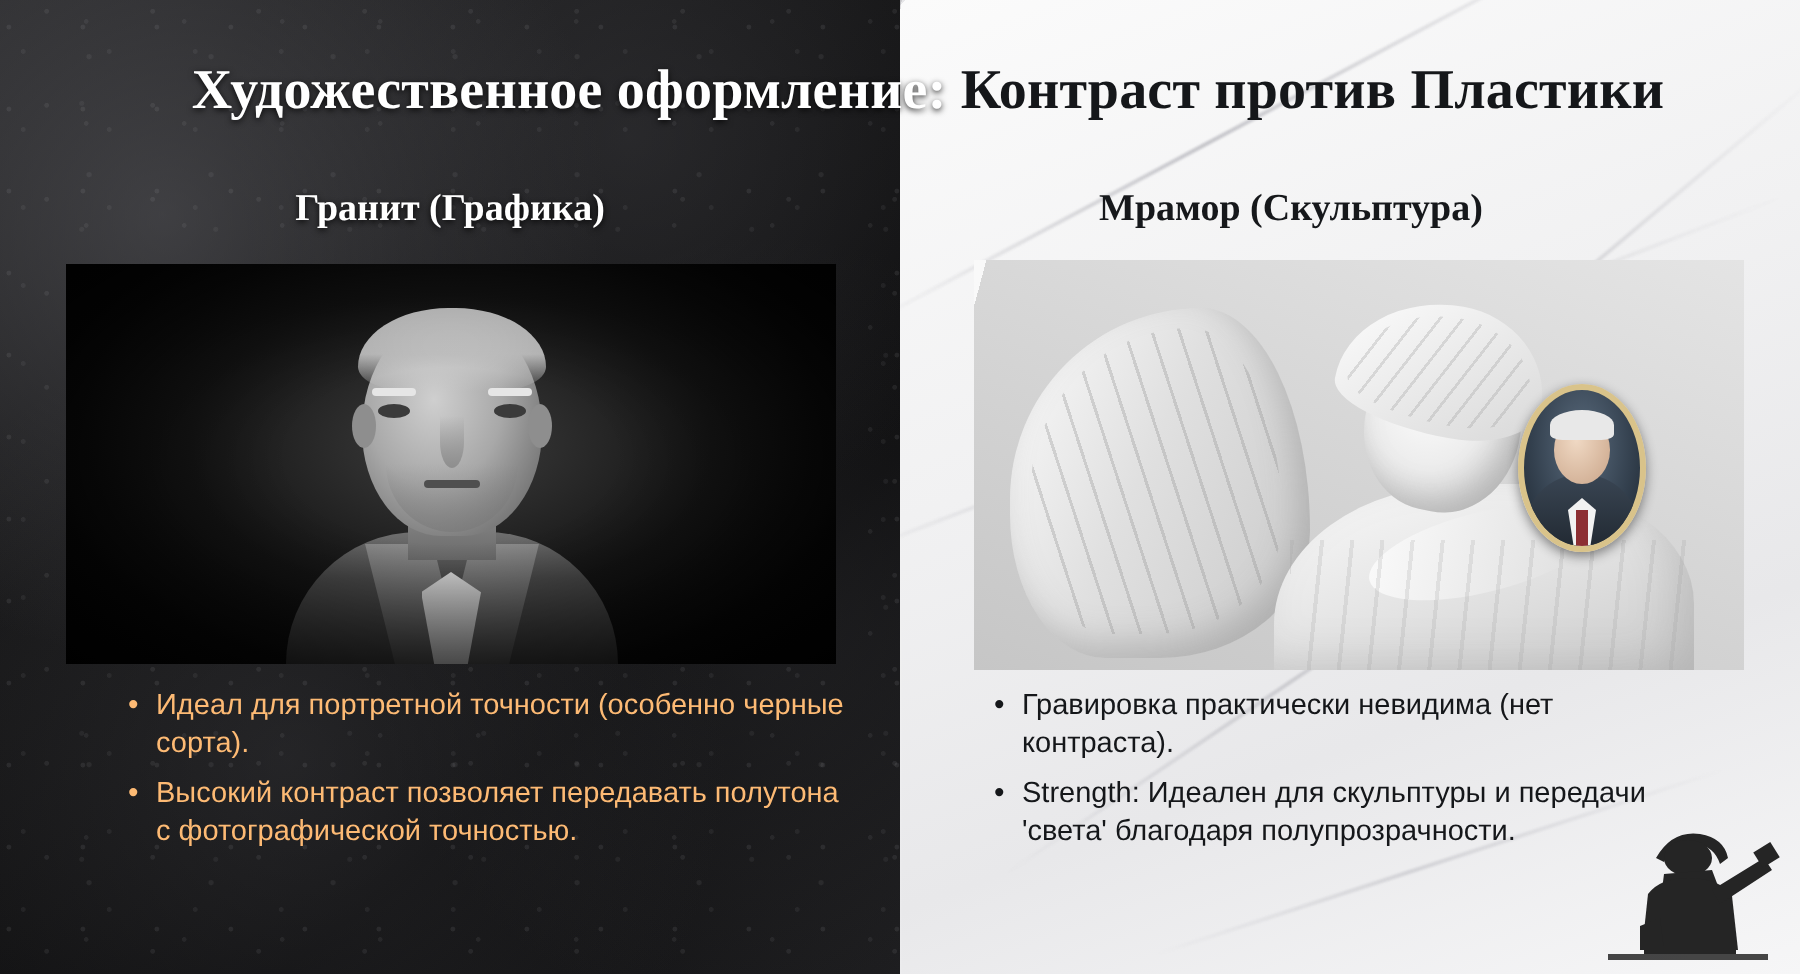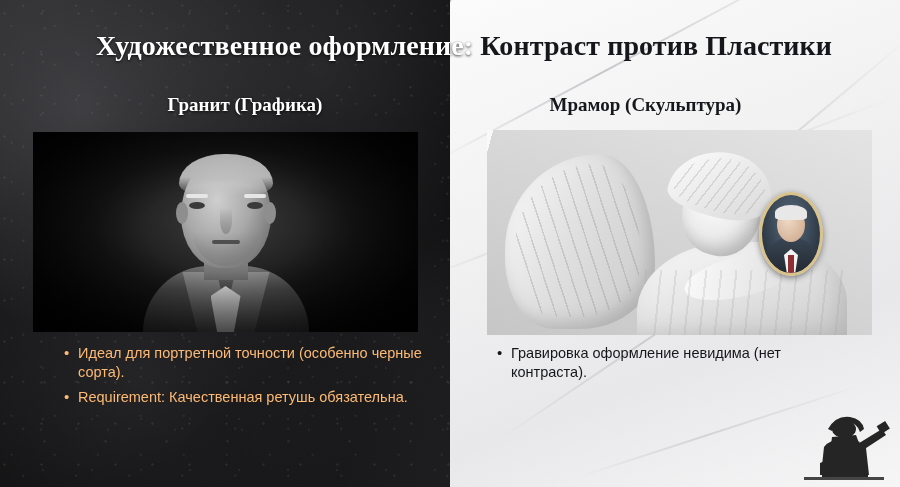--- a/index.html
+++ b/index.html
@@ -379,37 +379,38 @@
       <div class="co-tie"></div>
       <div class="co-head"></div>
       <div class="co-hair"></div>
     </div>
   </div>
 
   <div class="slide-title">
     <span class="title-part title-left">Художественное оформление:</span><span class="title-part title-right"> Контраст против Пластики</span>
   </div>
 
-  <div style="position:absolute;left:0;top:0;width:450px;height:487px;z-index:30;pointer-events:none;margin-left:20px;">
+  <div style="position:absolute;left:0;top:0;width:450px;height:487px;z-index:30;pointer-events:none;">
     <div class="col-heading left">Гранит (Графика)</div>
   </div>
   <div style="position:absolute;left:450px;top:0;width:391px;height:487px;z-index:30;pointer-events:none;">
     <div class="col-heading right">Мрамор (Скульптура)</div>
   </div>
 
   <div class="bullets left">
     <ul>
       <li>Идеал для портретной точности (особенно черные сорта).</li>
-      <li>Requirement: Качественная ретушь обязательна.</li>
+      <li>Высокий контраст позволяет передавать полутона с фотографической точностью.</li>
     </ul>
   </div>
 
   <div class="bullets right">
     <ul>
-      <li>Гравировка оформление невидима (нет контраста).</li>
+      <li>Гравировка практически невидима (нет контраста).</li>
+      <li>Strength: Идеален для скульптуры и передачи 'света' благодаря полупрозрачности.</li>
     </ul>
   </div>
 
   <svg class="watermark" viewBox="0 0 92 78">
     <g fill="#141414">
       <path d="M30 26 q8 -14 22 -12 q12 2 14 12 l-4 3 q-3 -9 -12 -10 q-11 -1 -16 9 z"></path>
       <ellipse cx="46" cy="26" rx="12" ry="9"></ellipse>
       <path d="M34 34 l24 -2 l3 8 l-28 2 z"></path>
       <path d="M26 44 q6 -8 20 -8 q16 0 22 9 l3 27 l-48 0 z"></path>
       <path d="M58 42 l26 -16 l4 6 l-26 17 z"></path>

